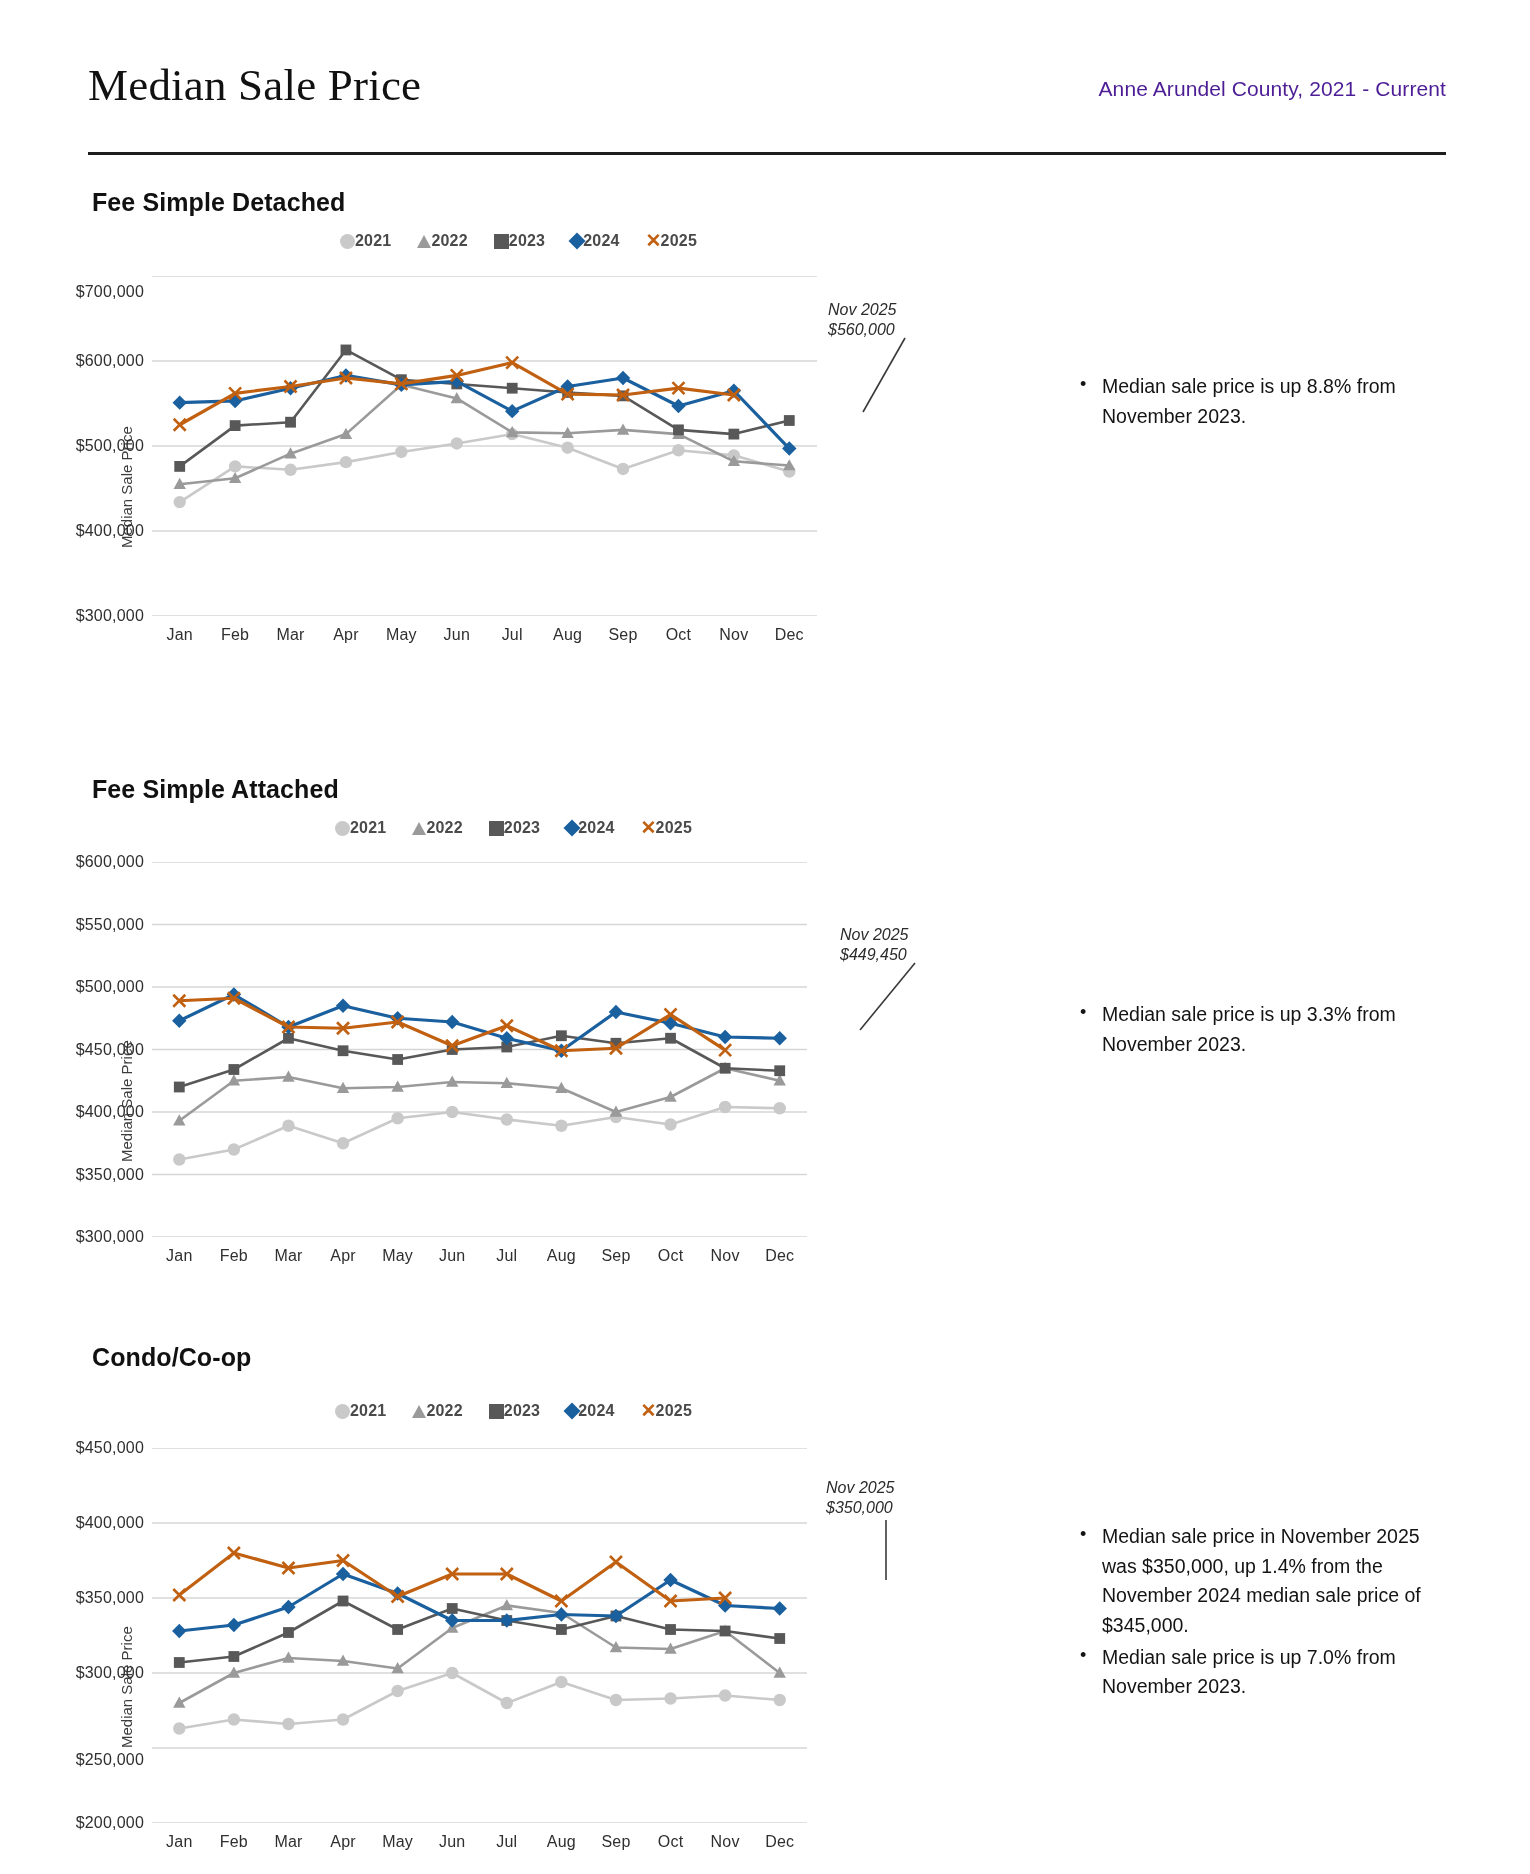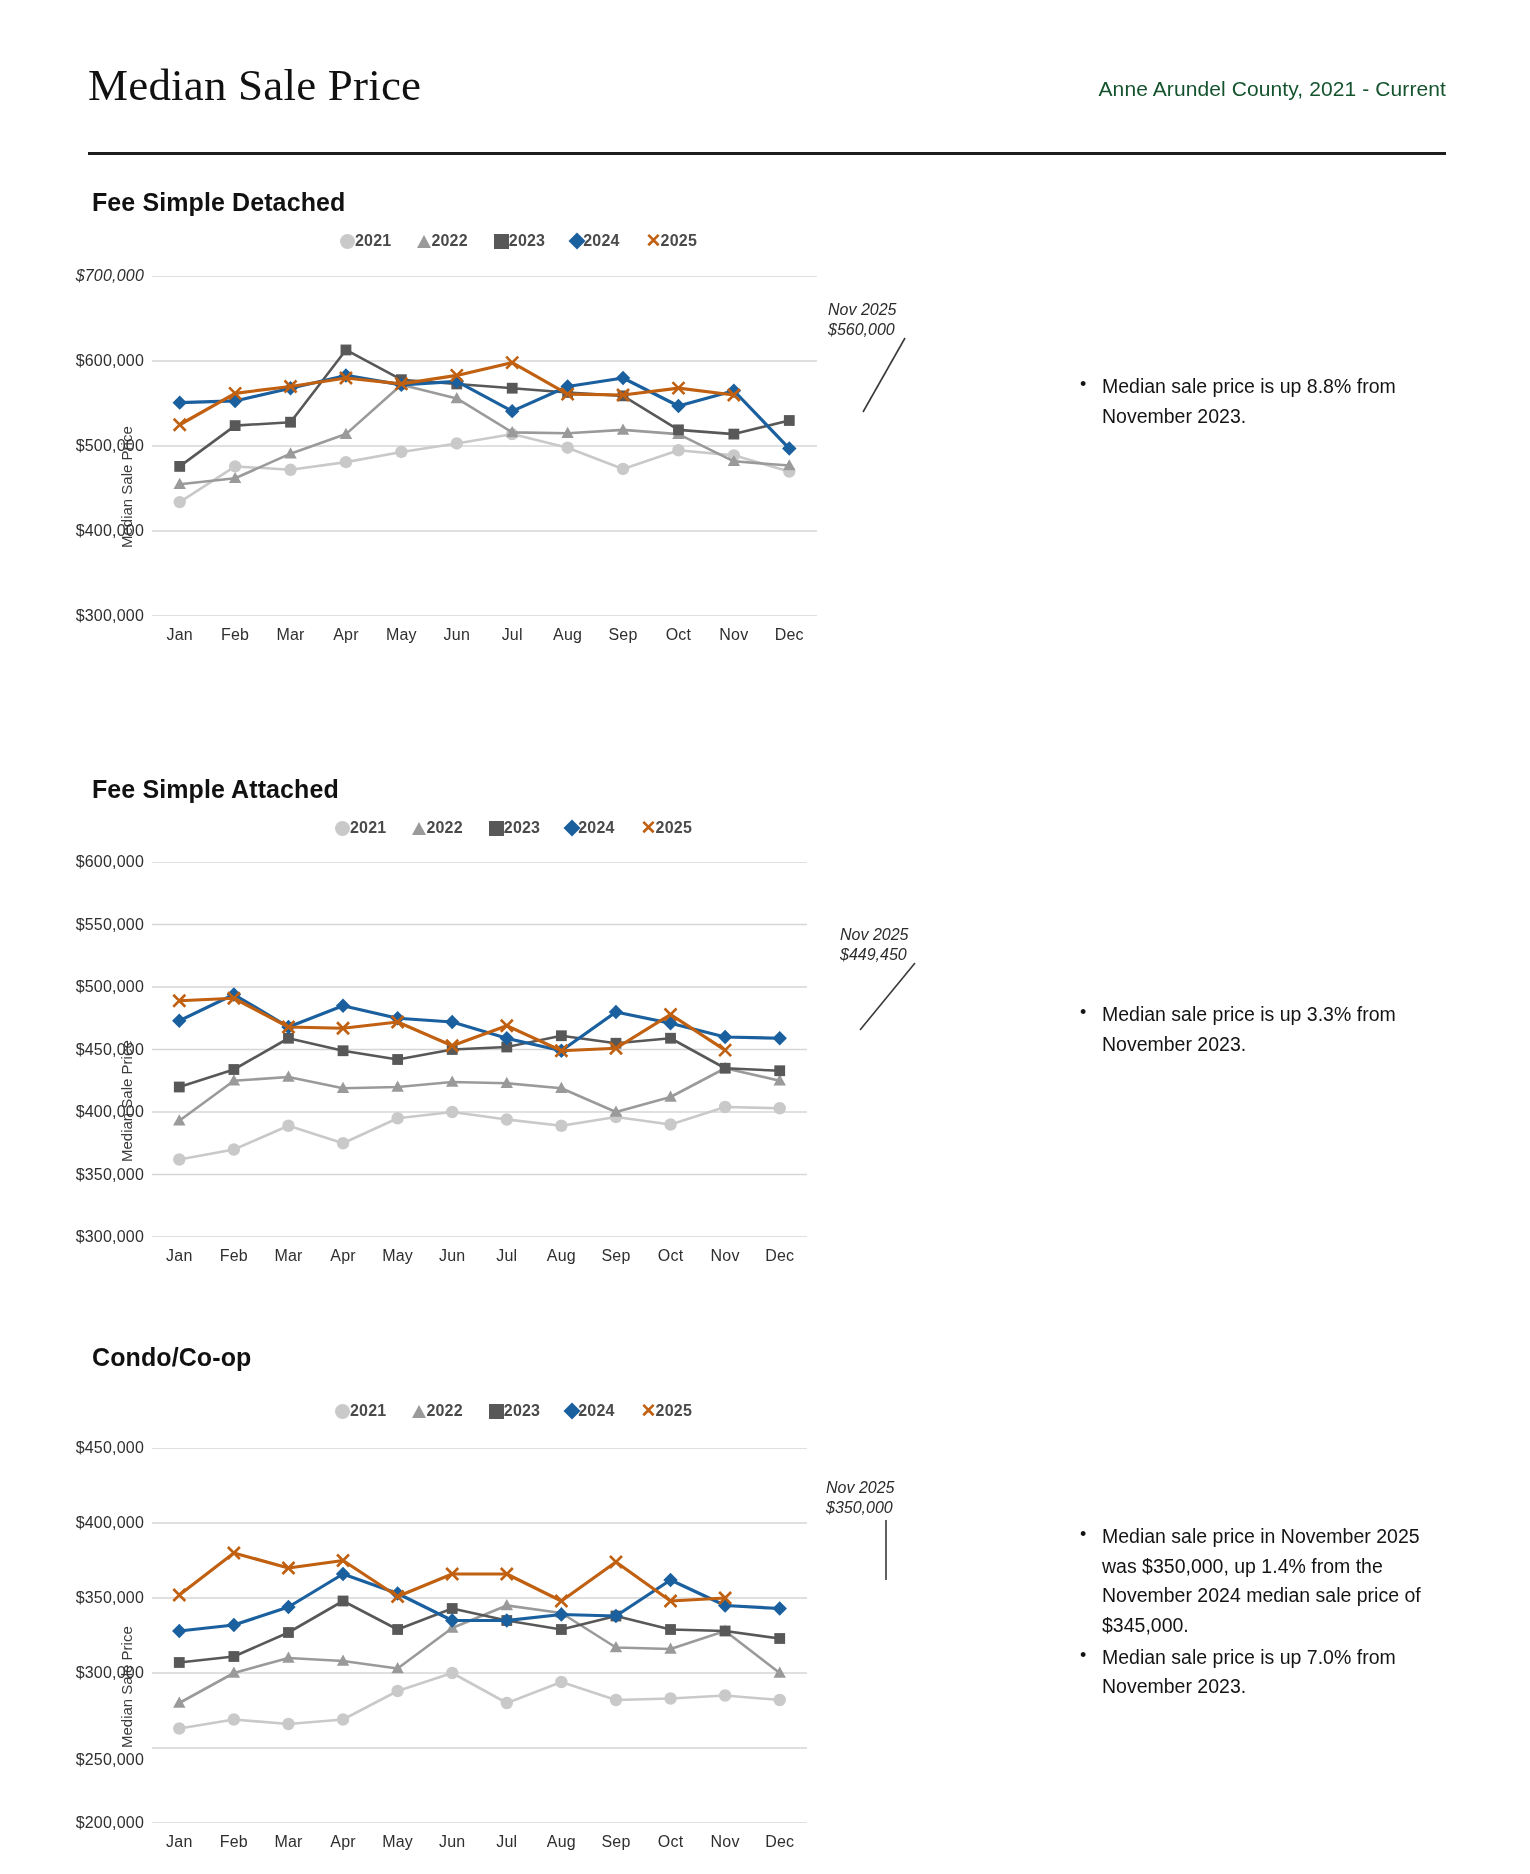--- a/index.html
+++ b/index.html
@@ -23,21 +23,21 @@
   .doc-title {
     font-family: "Liberation Serif", serif;
     font-size: 45px;
     font-weight: 400;
     letter-spacing: 0.2px;
     line-height: 1.05;
     color: #111;
   }
   .doc-subtitle {
     font-size: 21px;
-    color: #14532d;
+    color: #4c1d95;
     padding-bottom: 8px;
     letter-spacing: 0.1px;
   }
   .header-rule {
     position: absolute;
     left: 88px; top: 152px; width: 1358px; height: 3px;
     background: #1d1d1d;
   }
 
   
@@ -238,21 +238,21 @@
           <path d="M409.625,112.15L421.625,124.15M421.625,112.15L409.625,124.15" stroke="#c06010" stroke-width="2.6" fill="none"></path>
           <path d="M465.04166666666663,113L477.04166666666663,125M477.04166666666663,113L465.04166666666663,125" stroke="#c06010" stroke-width="2.6" fill="none"></path>
           <path d="M520.4583333333333,106.19999999999999L532.4583333333333,118.19999999999999M532.4583333333333,106.19999999999999L520.4583333333333,118.19999999999999" stroke="#c06010" stroke-width="2.6" fill="none"></path>
           <path d="M575.875,113L587.875,125M587.875,113L575.875,125" stroke="#c06010" stroke-width="2.6" fill="none"></path>
         </svg>
         <div class="ylabels" style="left: 40px; top: 276px; width: 104px; height: 340px;">
           <div class="ylabel" style="top: 340px;">$300,000</div>
           <div class="ylabel" style="top: 255px;">$400,000</div>
           <div class="ylabel" style="top: 170px;">$500,000</div>
           <div class="ylabel" style="top: 85px;">$600,000</div>
-          <div class="ylabel" style="top: 0px; font-style: italic;">$700,000</div>
+          <div class="ylabel" style="top: 16px;">$700,000</div>
         </div>
         <div class="xlabels" style="left: 152px; top: 626px; width: 665px; height: 24px;">
           <div class="xlabel" style="left: 27.7083px;">Jan</div>
           <div class="xlabel" style="left: 83.125px;">Feb</div>
           <div class="xlabel" style="left: 138.542px;">Mar</div>
           <div class="xlabel" style="left: 193.958px;">Apr</div>
           <div class="xlabel" style="left: 249.375px;">May</div>
           <div class="xlabel" style="left: 304.792px;">Jun</div>
           <div class="xlabel" style="left: 360.208px;">Jul</div>
           <div class="xlabel" style="left: 415.625px;">Aug</div>

